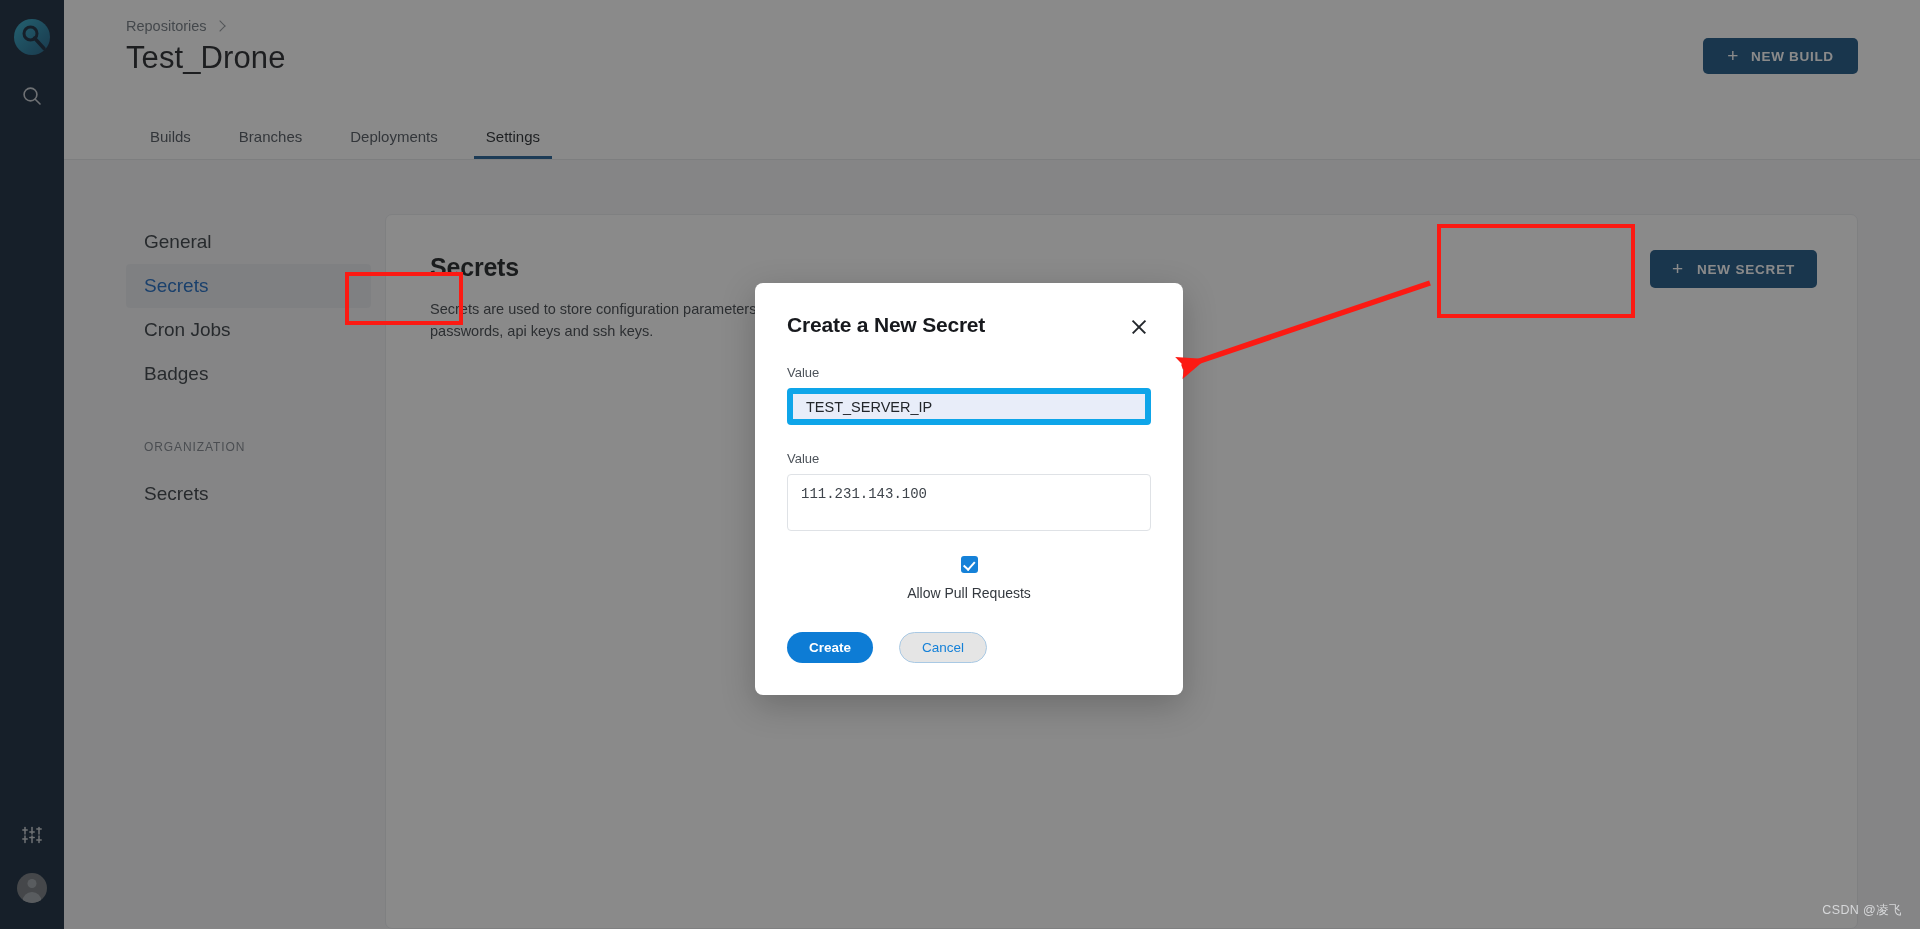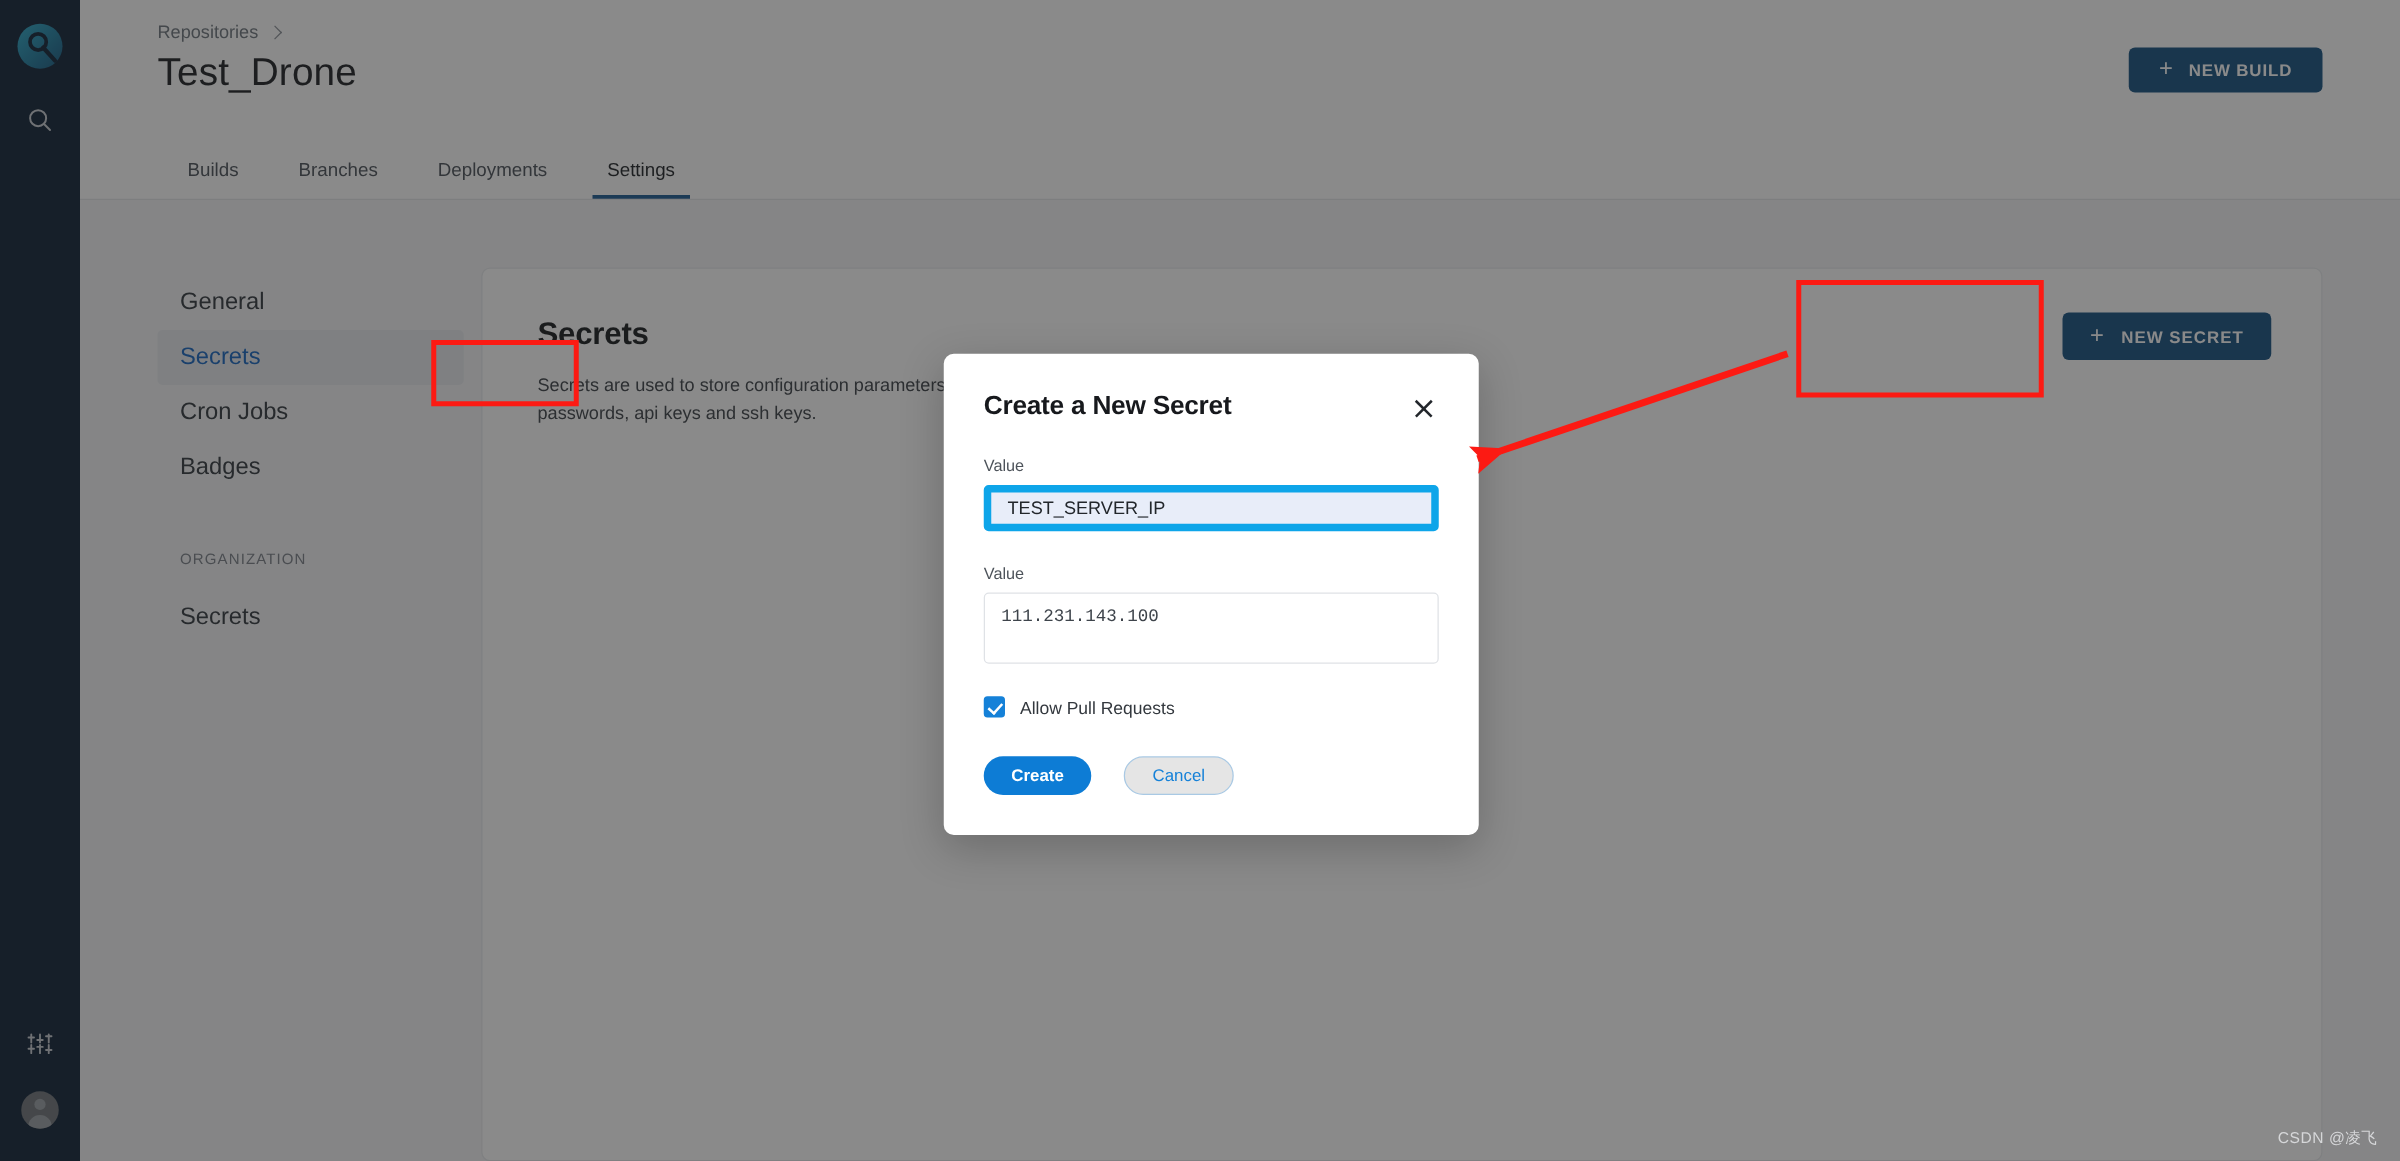--- a/index.html
+++ b/index.html
@@ -310,20 +310,21 @@
     font-family: "Liberation Mono", monospace;
     font-size: 14px;
     color: #3e444b;
     resize: none;
     outline: none;
     line-height: 1.3;
   }
   .check-row {
     display: flex; align-items: center; gap: 12px;
     margin-top: 21px;
+    flex-direction: column;
   }
   .checkbox {
     width: 17px; height: 17px;
     border-radius: 3px;
     background: #1581d8;
     position: relative;
     cursor: pointer;
     flex-shrink: 0;
   }
   .checkbox::after {

